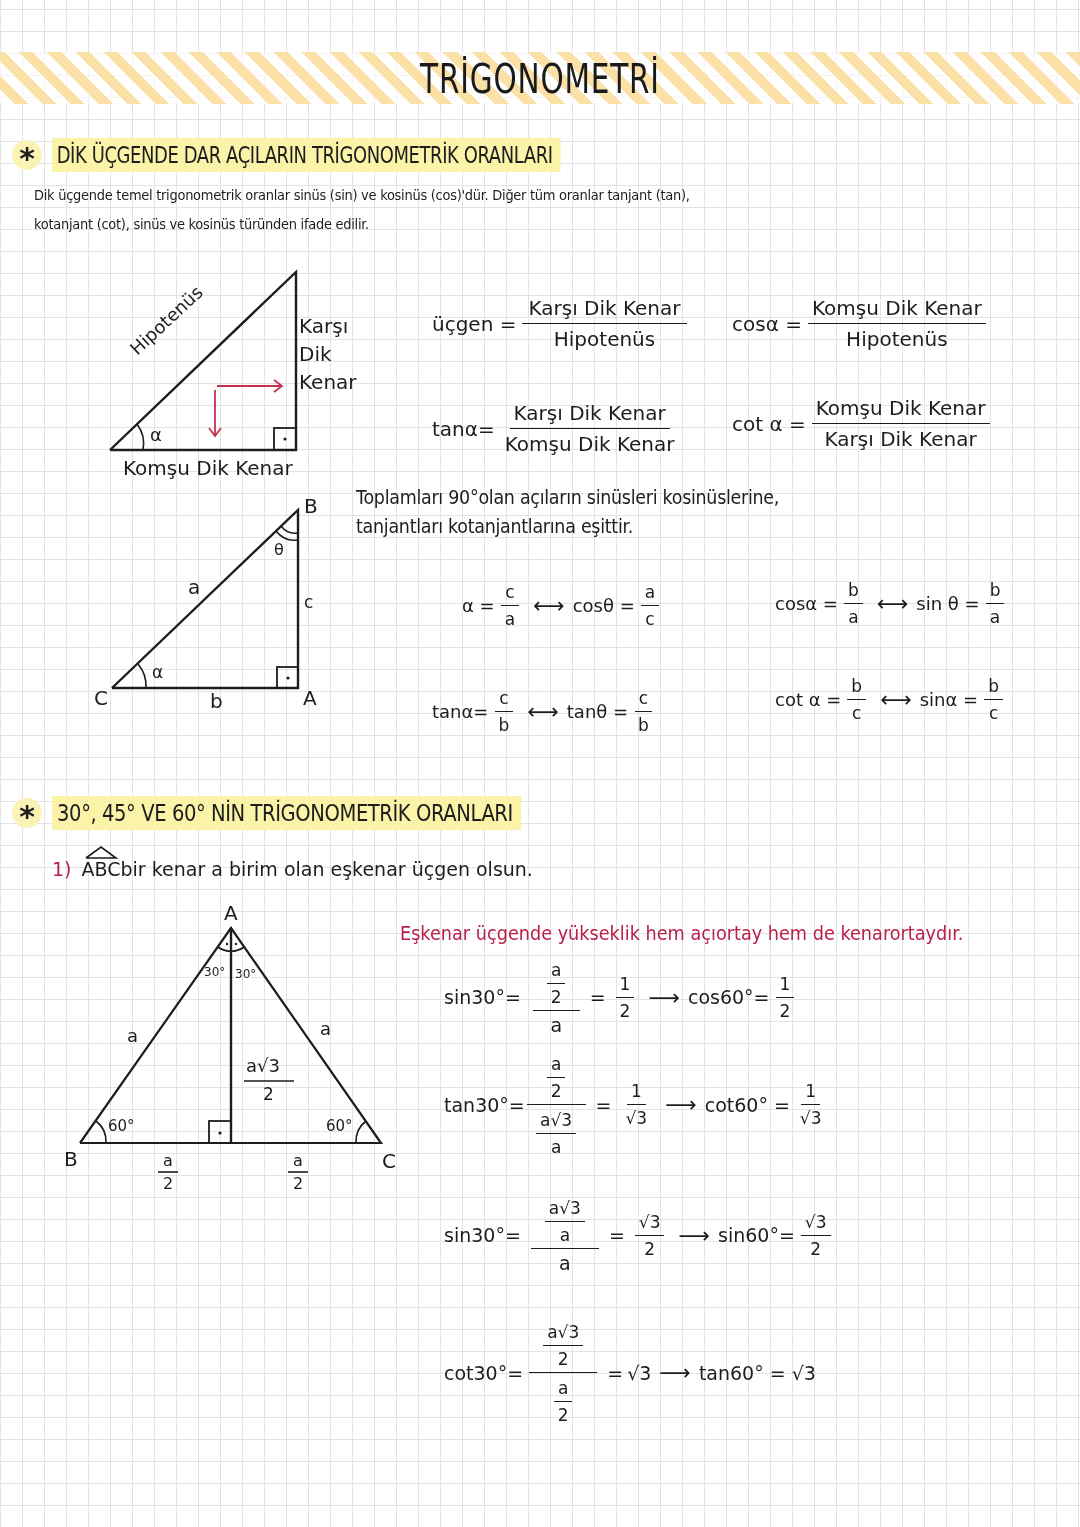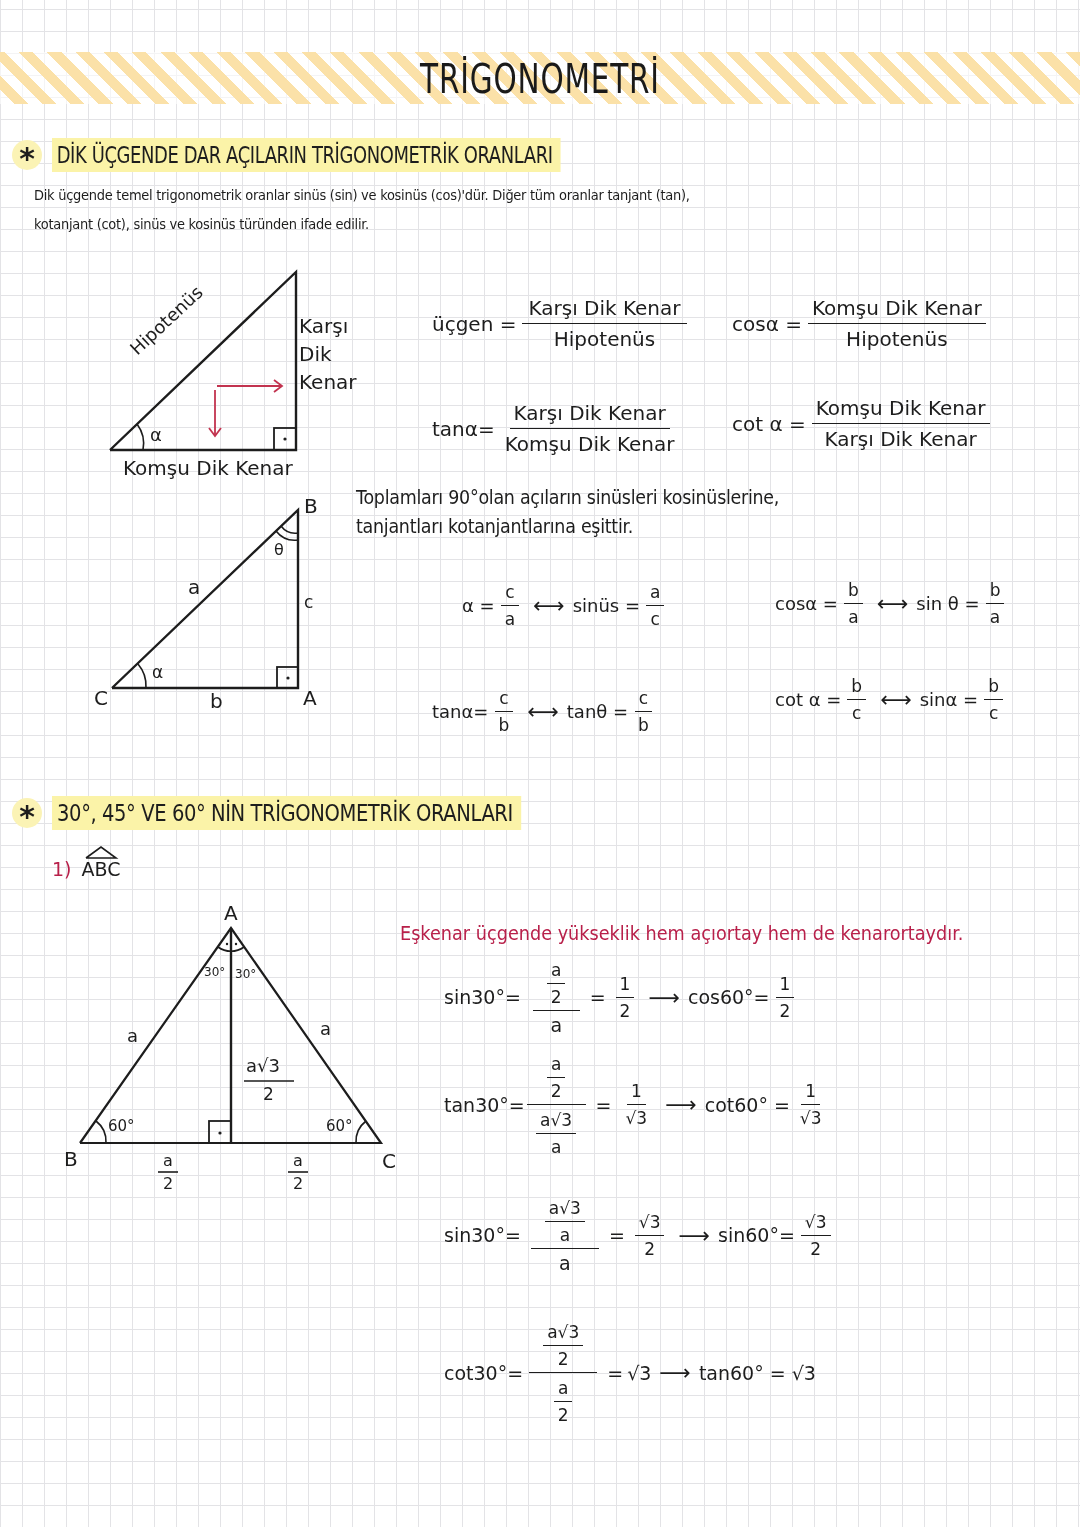--- a/index.html
+++ b/index.html
@@ -160,21 +160,21 @@
   <div style="white-space:nowrap;transform:scaleX(0.92);transform-origin:left;">tanjantları kotanjantlarına eşittir.</div>
 </div>
 
 <div class="eq" style="left:462px; top:582px; font-size:18px;">
   <span>α =</span>
   <span class="frac small">
       <span class="num">c</span>
       <span class="den">a</span>
     </span>
   <span class="arrow">⟷</span>
-  <span>sinüs =</span>
+  <span>cosθ =</span>
   <span class="frac small">
       <span class="num">a</span>
       <span class="den">c</span>
     </span>
 </div>
 <div class="eq" style="left:775px; top:580px; font-size:18px;">
   <span>cosα =</span>
   <span class="frac small">
       <span class="num">b</span>
       <span class="den">a</span>
@@ -219,20 +219,21 @@
 </div>
 
 <div class="abs" style="left:52px; top:858px; font-size:19px; white-space:nowrap; display:flex; align-items:flex-end;">
   <span class="red" style="margin-right:10px;">1)</span>
   <span style="position:relative;">
     <svg width="36" height="14" style="left:2px; top:-12px;">
         <polyline points="2,12 17,1 32,12 2,12" fill="none" stroke="#1d1d1d" stroke-width="1.6"></polyline>
       </svg>
     <span>ABC</span>
   </span>
+  <span> bir kenar a birim olan eşkenar üçgen olsun.</span>
 </div>
 
 <div class="abs red" style="left:400px; top:922px; font-size:19px; white-space:nowrap; transform:scaleX(0.93); transform-origin:left;">Eşkenar üçgende yükseklik hem açıortay hem de kenarortaydır.</div>
 
 <div>
   <svg width="1080" height="1527" style="left:0;top:0;pointer-events:none;">
     <polyline points="80,1143 381,1143 231,928 80,1143" fill="none" stroke="#1d1d1d" stroke-width="2.2"></polyline>
     <line x1="231" y1="928" x2="231" y2="1143" stroke="#1d1d1d" stroke-width="2.4"></line>
     <rect x="209" y="1121" width="22" height="22" fill="none" stroke="#1d1d1d" stroke-width="1.8"></rect>
     <circle cx="220" cy="1133" r="1.6" fill="#1d1d1d"></circle>

